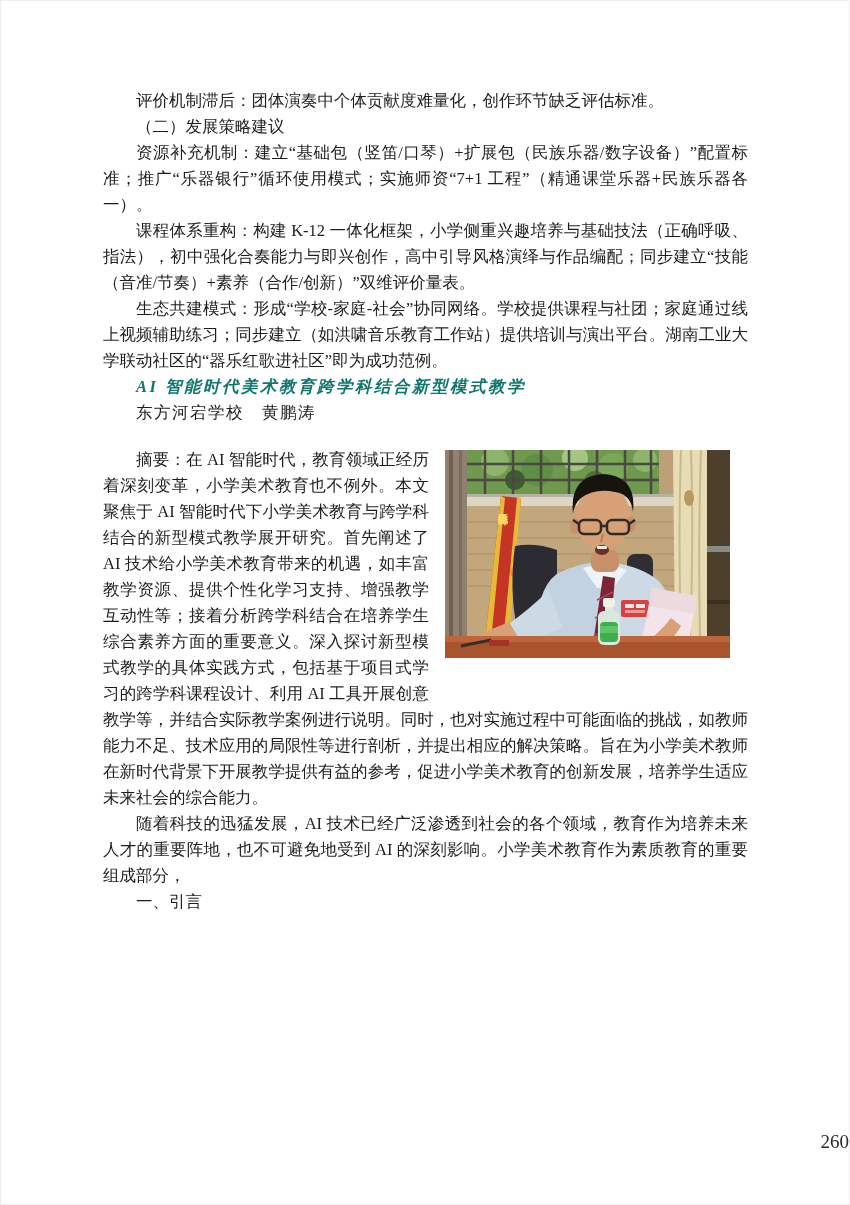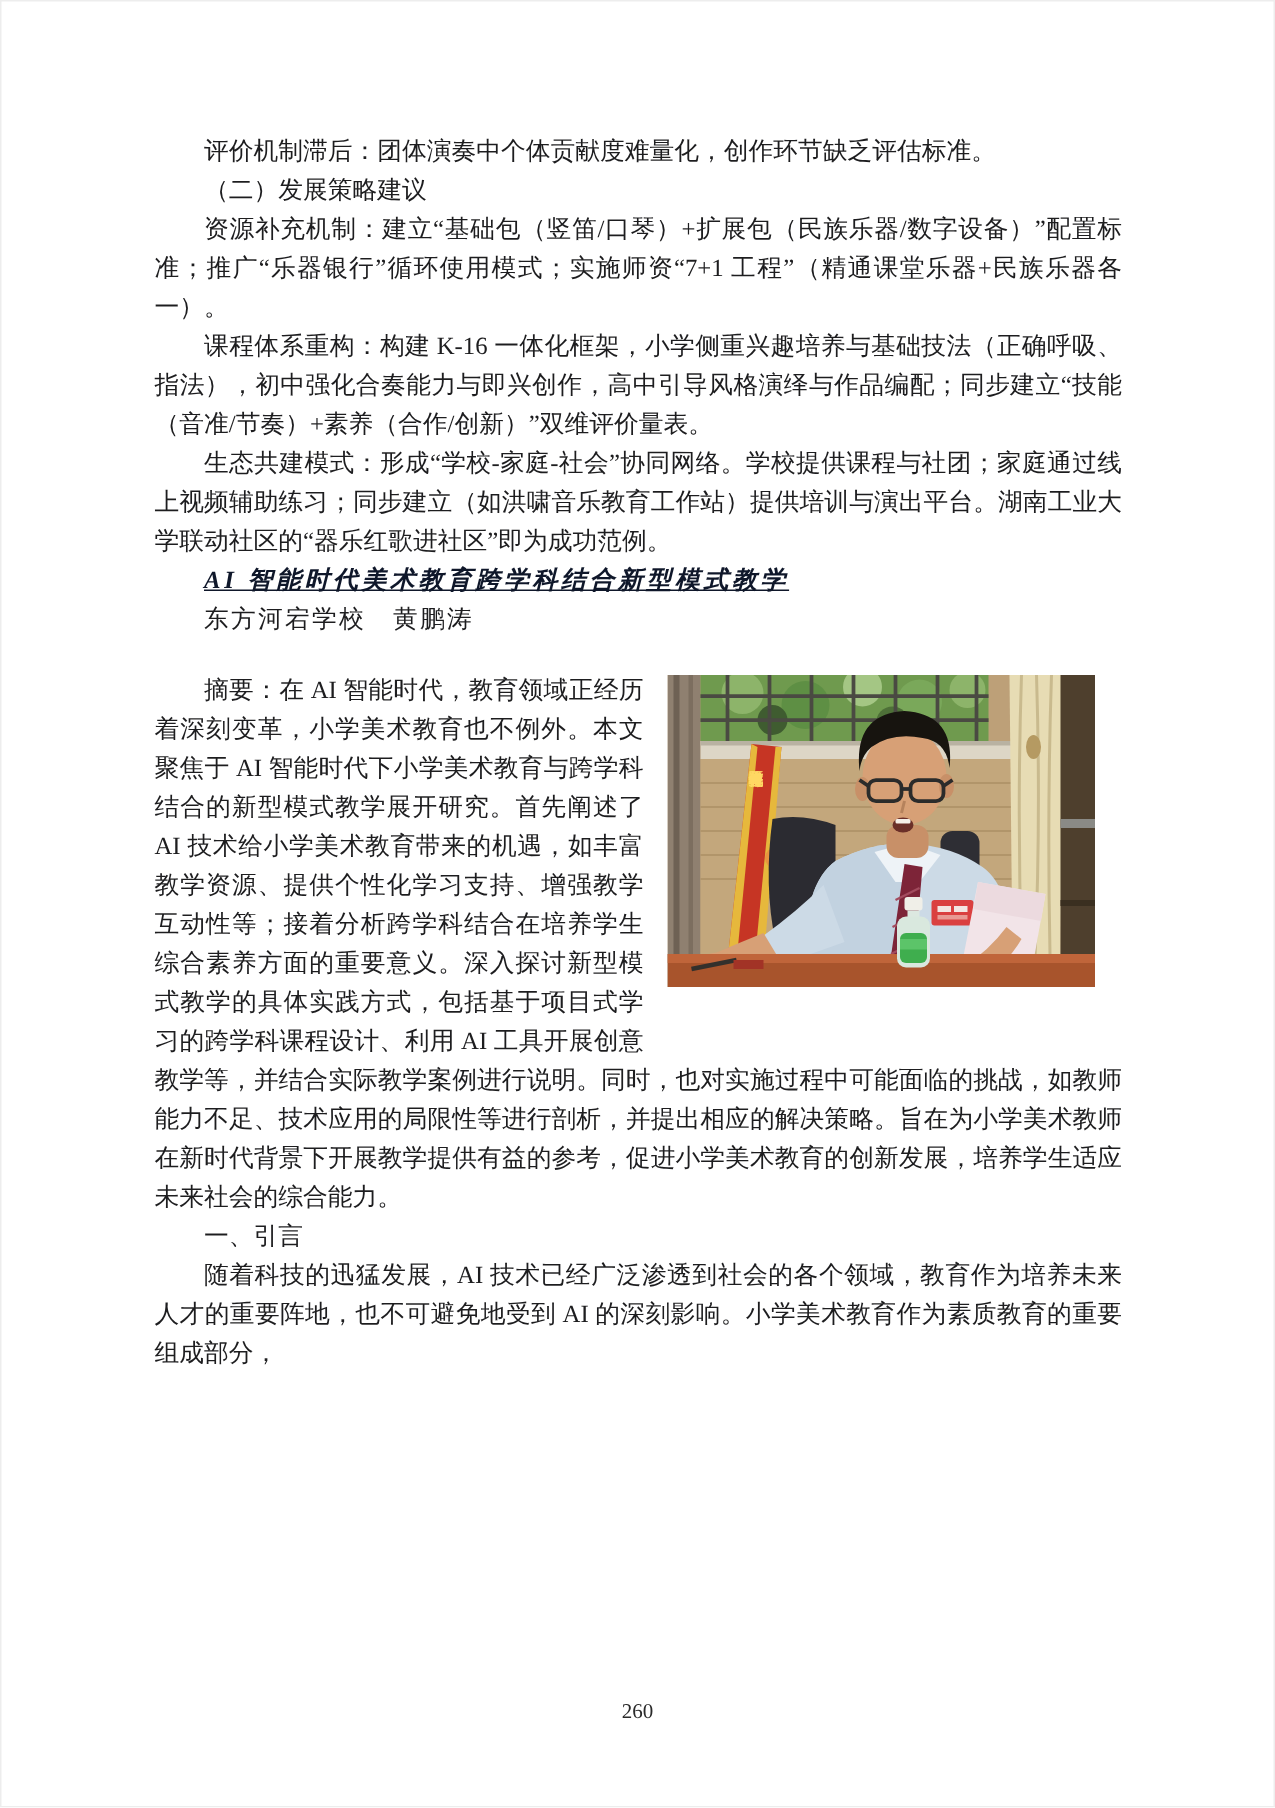--- a/index.html
+++ b/index.html
@@ -23,58 +23,57 @@
   }
   .article-title {
     margin:58px 0 0 0;
     text-align:center;
     text-indent:0;
     font-size:20px;
     line-height:34px;
     font-weight:bold;
     font-style:italic;
     letter-spacing:2.5px;
-    color:#0f172a;
-    text-decoration:underline;
+    color:#0f766e;
   }
   .article-author {
     margin:9px 0 0 0;
     text-align:center;
     text-indent:0;
     font-size:16.5px;
     line-height:26px;
     letter-spacing:1.5px;
   }
   .article-body { margin-top:21px; }
   .photo-float {
     float:right;
     width:285px; height:208px;
     margin:3px 18px 24px 16px;
     display:block;
   }
   .photo-float svg { display:block; width:100%; height:100%; }
   .page-number {
     position:absolute;
     left:0; right:0; top:1131px;
-    text-align:center;
-    font-size:14px;
+    text-align:right;
+    font-size:19px;
     line-height:20px;
     color:#2a2a2a;
   }
 </style>
 </head>
 <body>
 
 <div class="page">
 
   <section class="body-text">
     <p>评价机制滞后：团体演奏中个体贡献度难量化，创作环节缺乏评估标准。</p>
     <p>（二）发展策略建议</p>
     <p>资源补充机制：建立“基础包（竖笛/口琴）+扩展包（民族乐器/数字设备）”配置标准；推广“乐器银行”循环使用模式；实施师资“7+1 工程”（精通课堂乐器+民族乐器各一）。</p>
-    <p>课程体系重构：构建 K-16 一体化框架，小学侧重兴趣培养与基础技法（正确呼吸、指法），初中强化合奏能力与即兴创作，高中引导风格演绎与作品编配；同步建立“技能（音准/节奏）+素养（合作/创新）”双维评价量表。</p>
+    <p>课程体系重构：构建 K-12 一体化框架，小学侧重兴趣培养与基础技法（正确呼吸、指法），初中强化合奏能力与即兴创作，高中引导风格演绎与作品编配；同步建立“技能（音准/节奏）+素养（合作/创新）”双维评价量表。</p>
     <p>生态共建模式：形成“学校-家庭-社会”协同网络。学校提供课程与社团；家庭通过线上视频辅助练习；同步建立（如洪啸音乐教育工作站）提供培训与演出平台。湖南工业大学联动社区的“器乐红歌进社区”即为成功范例。</p>
   </section>
 
   <section class="body-text">
     <p class="article-title">AI 智能时代美术教育跨学科结合新型模式教学</p>
     <p class="article-author">东方河宕学校　黄鹏涛</p>
 
     <div class="article-body">
       <p>
         <span class="photo-float">
@@ -195,19 +194,19 @@
 
             <rect x="158" y="148" width="12" height="9" rx="2" fill="#f0efe8"></rect>
             <rect x="160" y="157" width="8" height="5" fill="#dce8e0"></rect>
             <rect x="153" y="161" width="22" height="34" rx="6" fill="#d9e8de"></rect>
             <rect x="155" y="172" width="18" height="20" rx="4" fill="#3fae4e"></rect>
             <rect x="155" y="176" width="18" height="7" fill="#5cc469"></rect>
           </svg>
         </span>
         <span>摘要：在 AI 智能时代，教育领域正经历着深刻变革，小学美术教育也不例外。本文聚焦于 AI 智能时代下小学美术教育与跨学科结合的新型模式教学展开研究。首先阐述了 AI 技术给小学美术教育带来的机遇，如丰富教学资源、提供个性化学习支持、增强教学互动性等；接着分析跨学科结合在培养学生综合素养方面的重要意义。深入探讨新型模式教学的具体实践方式，包括基于项目式学习的跨学科课程设计、利用 AI 工具开展创意教学等，并结合实际教学案例进行说明。同时，也对实施过程中可能面临的挑战，如教师能力不足、技术应用的局限性等进行剖析，并提出相应的解决策略。旨在为小学美术教师在新时代背景下开展教学提供有益的参考，促进小学美术教育的创新发展，培养学生适应未来社会的综合能力。</span>
       </p>
+      <p>随着科技的迅猛发展，AI 技术已经广泛渗透到社会的各个领域，教育作为培养未来人才的重要阵地，也不可避免地受到 AI 的深刻影响。小学美术教育作为素质教育的重要组成部分，</p>
       <p>一、引言</p>
-      <p>随着科技的迅猛发展，AI 技术已经广泛渗透到社会的各个领域，教育作为培养未来人才的重要阵地，也不可避免地受到 AI 的深刻影响。小学美术教育作为素质教育的重要组成部分，</p>
     </div>
   </section>
 
   <div class="page-number">260</div>
 </div>
 
 </body></html>

